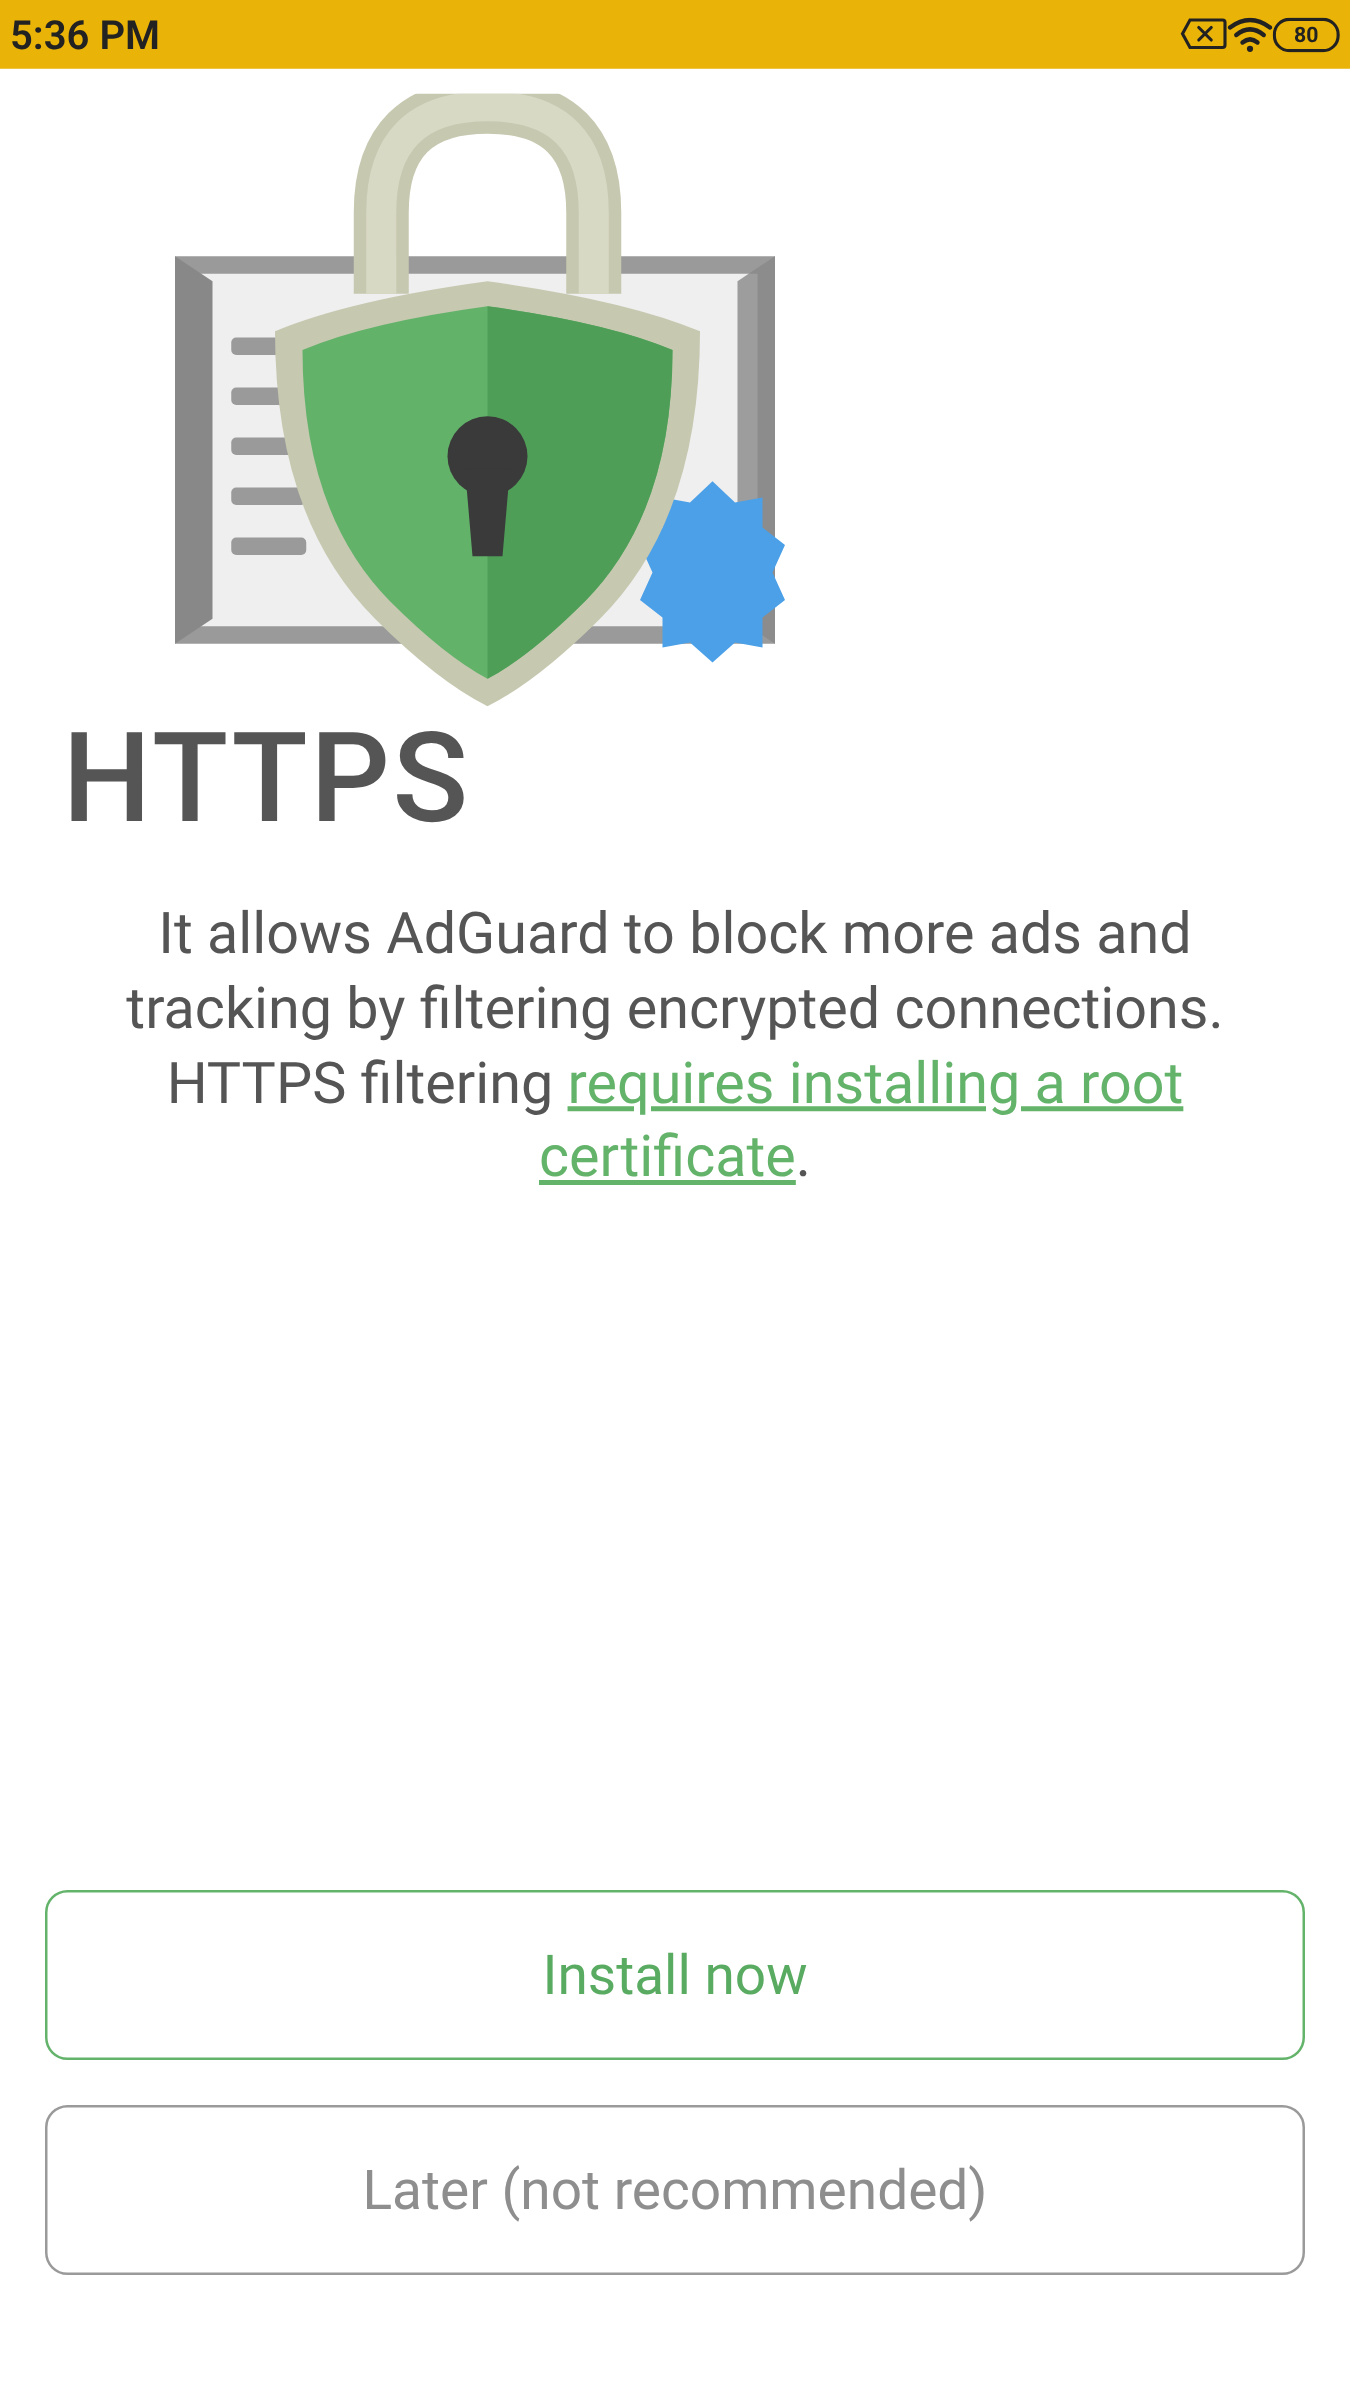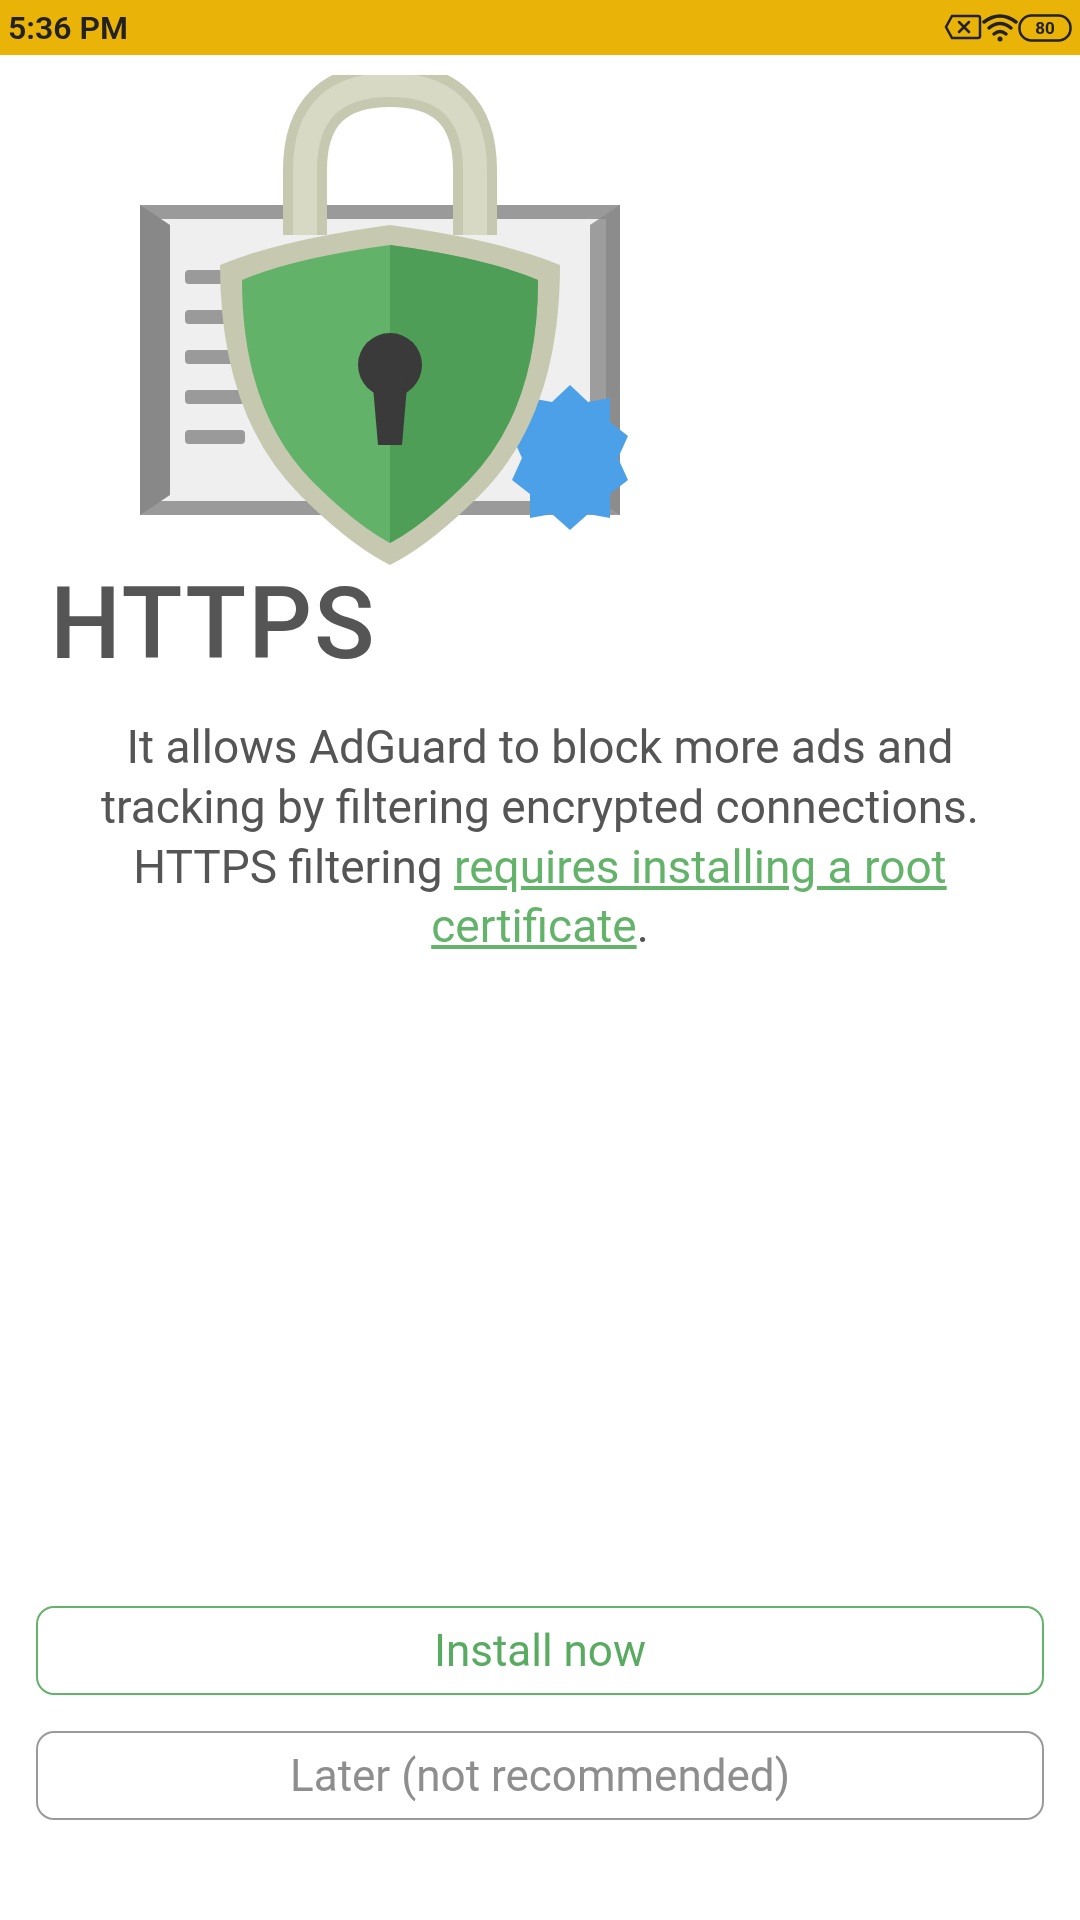--- a/index.html
+++ b/index.html
@@ -68,21 +68,21 @@
     left: 36px;
     right: 36px;
     bottom: 100px;
     display: flex;
     flex-direction: column;
     gap: 36px;
   }
   
   .btn {
     width: 100%;
-    height: 89px;
+    height: 136px;
     border-radius: 18px;
     font-size: 44px;
     background: #fff;
     display: flex;
     align-items: center;
     justify-content: center;
     cursor: pointer;
   }
   .btn-primary {
     border: 2px solid #64b36a;

